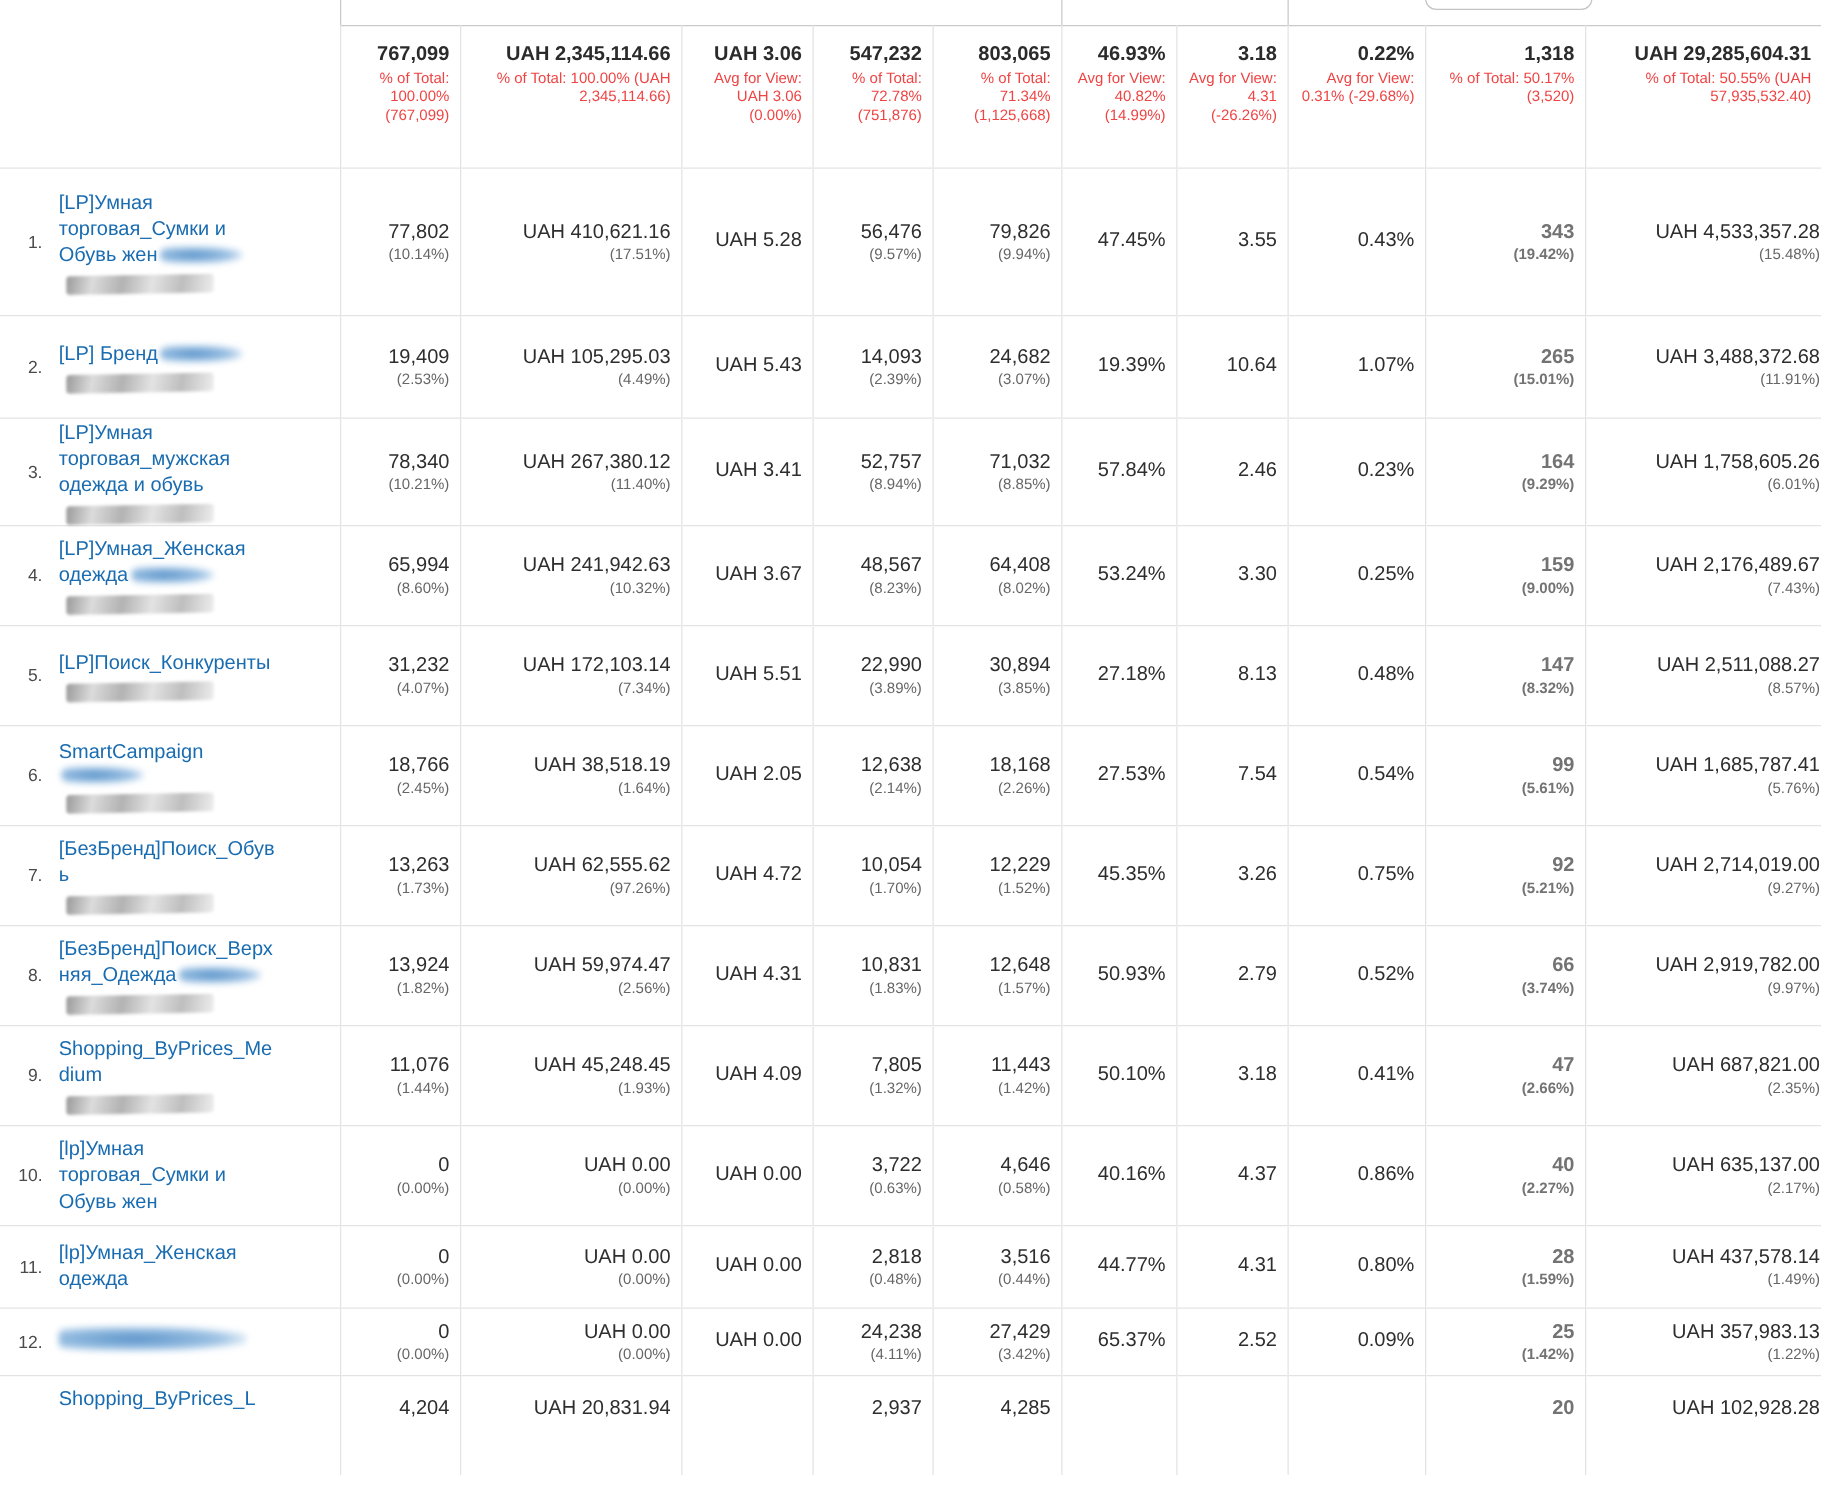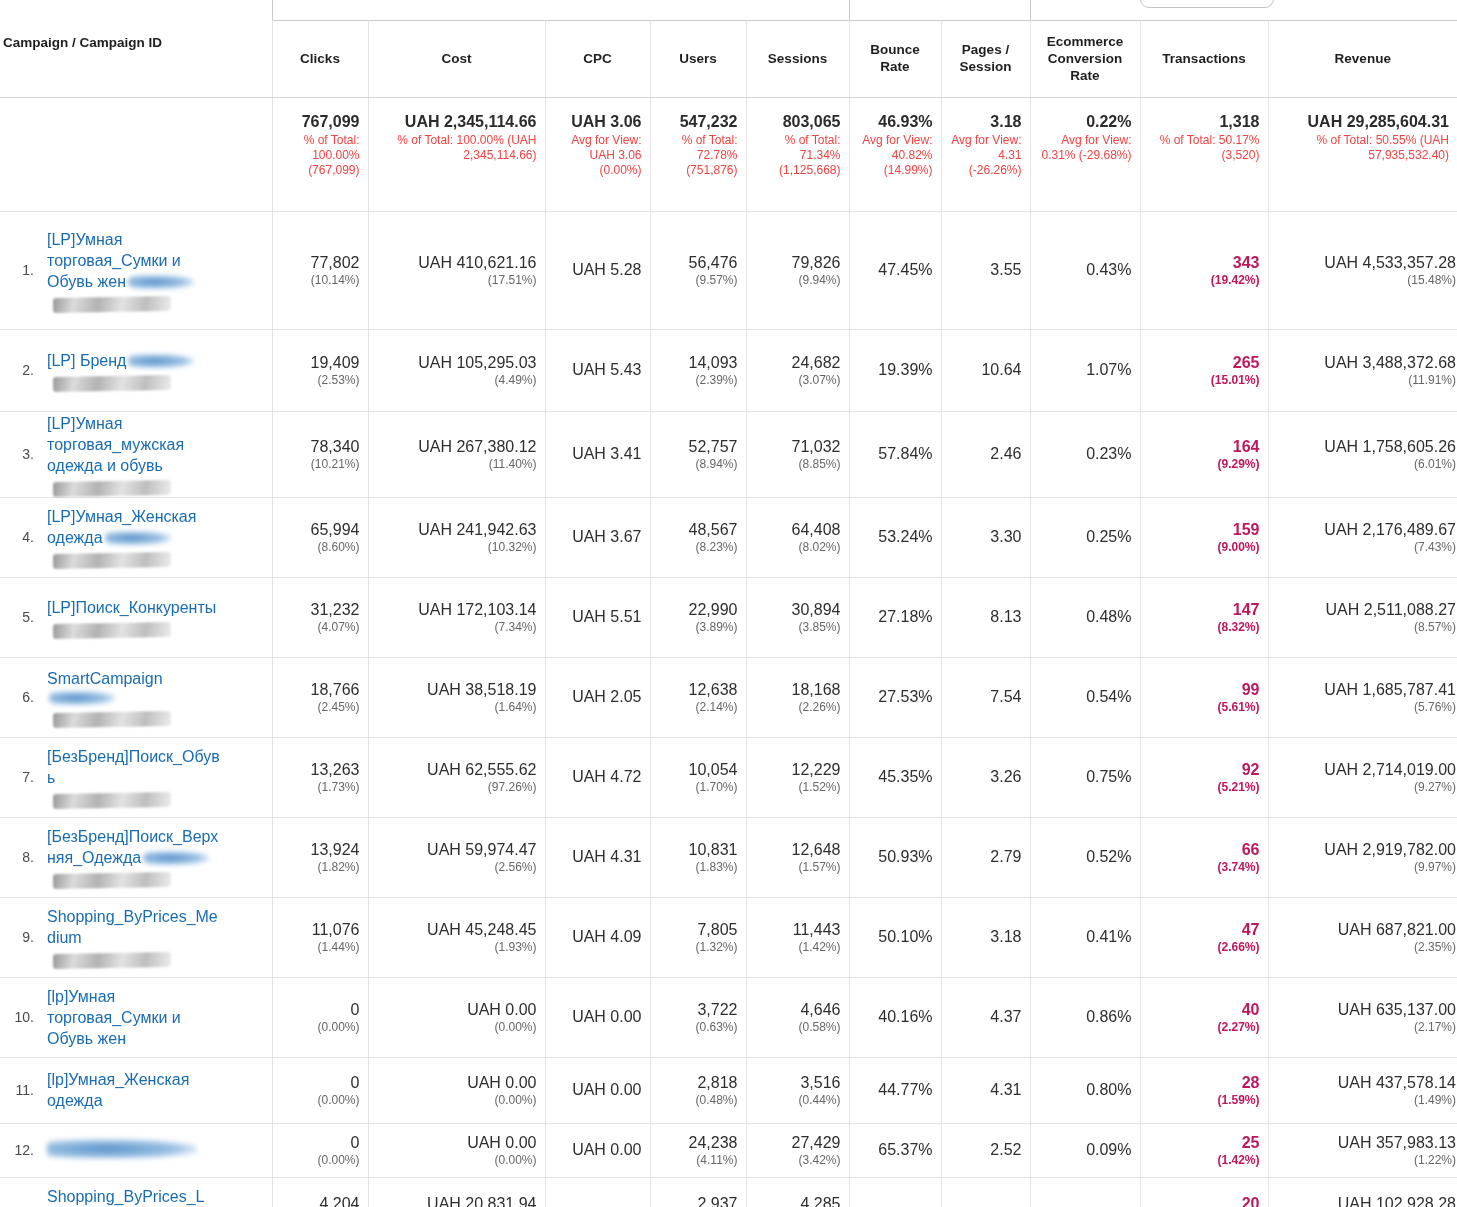--- a/index.html
+++ b/index.html
@@ -26,21 +26,21 @@
   tr.totals td{vertical-align:top;text-align:right;padding:14px 8px 0 8px;border-left:1px solid #e3e3e3;}
   tr.totals td.c-campaign{border-left:none;}
   .tv{font-size:16px;font-weight:bold;color:#2b2b2b;line-height:19px;}
   .tn{font-size:12px;color:#ef4444;line-height:15px;margin-top:2px;}
   
   tbody td{border-top:1px solid #e3e3e3;border-left:1px solid #e3e3e3;vertical-align:middle;
            text-align:right;padding:0 8px 0 4px;}
   tbody td.c-campaign{border-left:none;text-align:left;padding:0;}
   .v{font-size:16px;color:#2e2e2e;line-height:20px;}
   .s{font-size:12px;color:#666;line-height:15px;}
-  td.trans .v,td.trans .s{font-weight:bold;color:#be185d;}
+  td.trans .v,td.trans .s{font-weight:bold;color:#737373;}
   td.rev{padding-right:1px;}
   
   .row-1{height:118px}.row-2{height:82px}.row-3{height:86px}.row-4{height:80px}.row-5{height:80px}
   .row-6{height:80px}.row-7{height:80px}.row-8{height:80px}.row-9{height:80px}.row-10{height:80px}
   .row-11{height:66px}.row-12{height:54px}.row-13{height:80px}
   .row-13 td{vertical-align:top;padding-top:16px;}
   .row-13 td.c-campaign{padding-top:0;}
   .row-13 .camp{align-items:flex-start;padding-top:8px;}
   
   .camp{display:flex;align-items:center;}
@@ -77,33 +77,20 @@
         <col class="c-cpc">
         <col class="c-users">
       <col class="c-sess">
         <col class="c-bounce">
         <col class="c-pages">
         <col class="c-ecr">
         <col class="c-trans">
         <col class="c-rev">
     </colgroup>
     <thead>
-      <tr>
-        <th class="camp-h">Campaign / Campaign ID</th>
-        <th>Clicks</th>
-        <th>Cost</th>
-        <th>CPC</th>
-        <th>Users</th>
-        <th>Sessions</th>
-        <th>Bounce Rate</th>
-        <th>Pages / Session</th>
-        <th>Ecommerce Conversion Rate</th>
-        <th>Transactions</th>
-        <th>Revenue</th>
-      </tr>
       <tr class="totals">
         <td class="c-campaign"></td>
         <td>
           <div class="tv">767,099</div>
             <div class="tn">% of Total: 100.00% (767,099)</div>
           </td>
         <td>
           <div class="tv">UAH 2,345,114.66</div>
             <div class="tn">% of Total: 100.00% (UAH 2,345,114.66)</div>
           </td>

